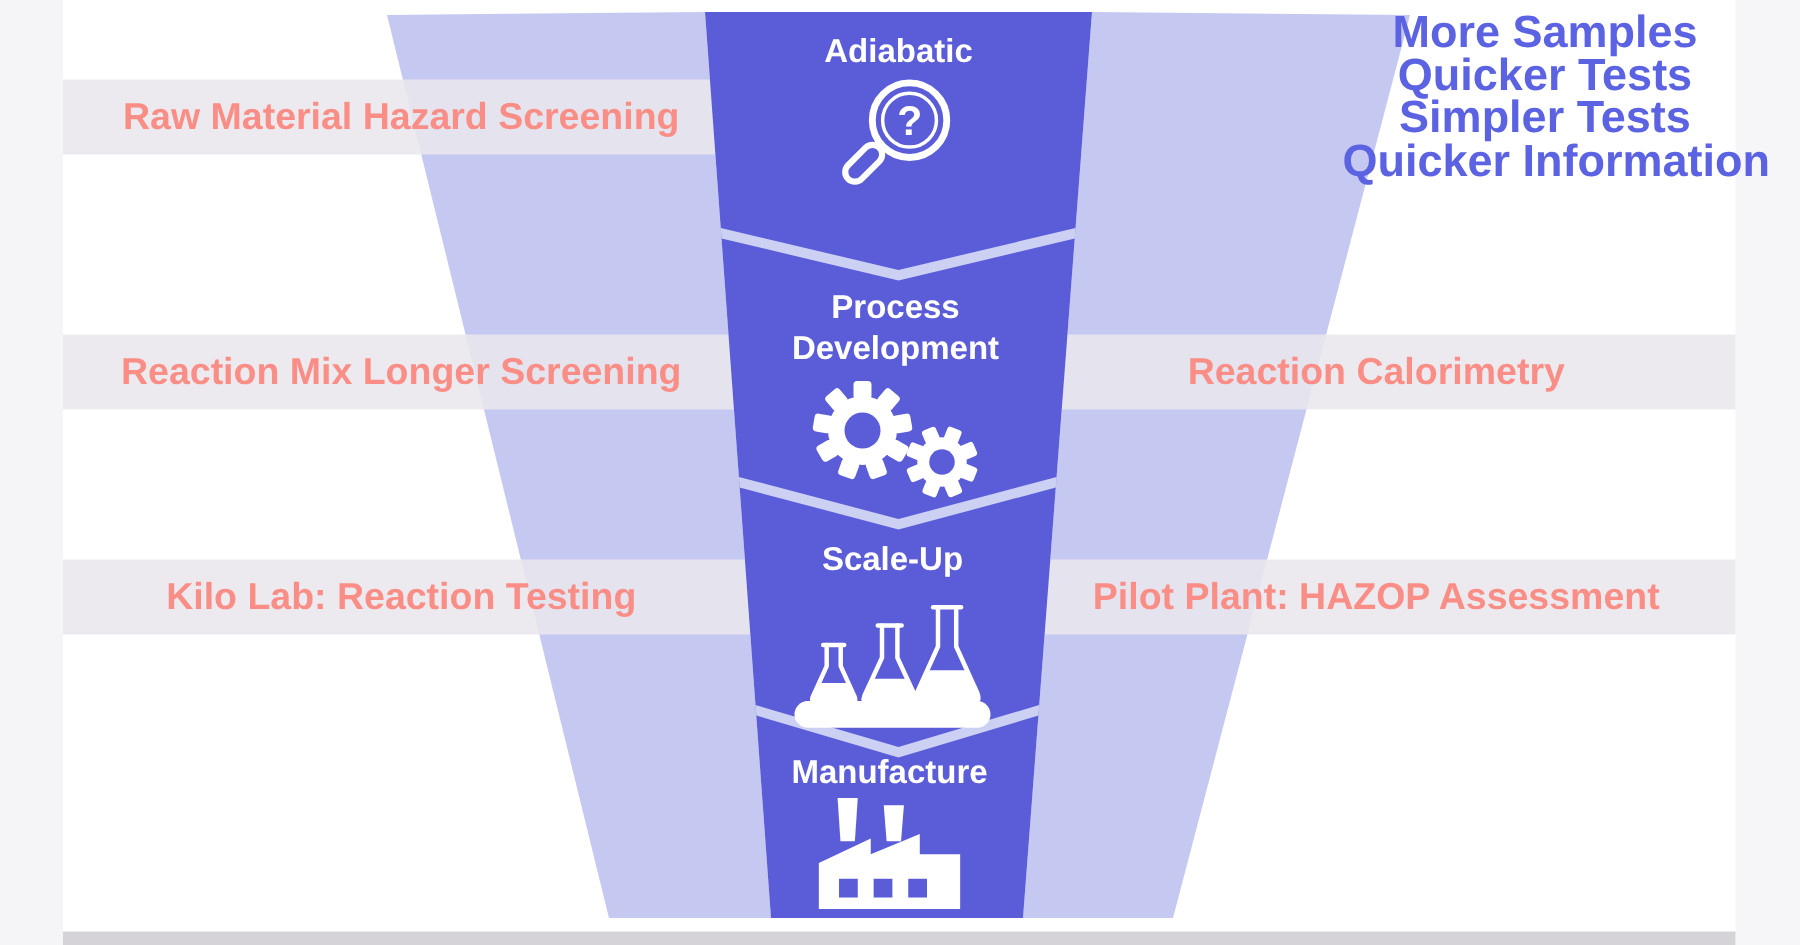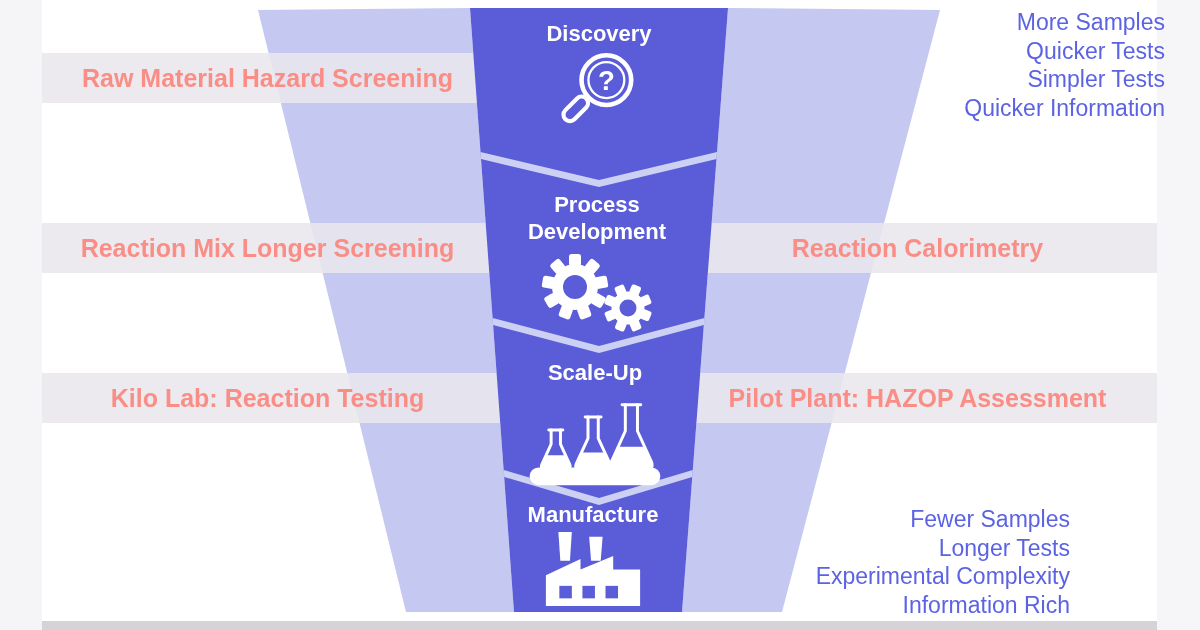--- a/index.html
+++ b/index.html
@@ -20,22 +20,22 @@
   .band.r1{top:53px;} .band.r2{top:223px;} .band.r3{top:373px;}
   .band-left{left:42px;width:578px;}
   .band-right{left:578px;width:579px;}
   .side-label{
     position:absolute;height:50px;display:flex;align-items:center;justify-content:center;
     color:var(--coral_text,#fa8e86);font-size:25px;font-weight:700;white-space:nowrap;
   }
   .side-label.left{left:55px;width:425px;text-align:right;}
   .side-label.right{left:690px;width:455px;}
   .blue-list{
-    position:absolute;text-align:right;color:var(--blue_text,#5c63e3);
-    font-size:23px;line-height:28.5px;font-weight:400;white-space:nowrap;
+    position:absolute;text-align:center;color:var(--blue_text,#5c63e3);
+    font-size:30px;line-height:28.5px;font-weight:700;white-space:nowrap;
   }
   .blue-list.top{left:895px;top:8px;width:270px;}
   .blue-list.bottom{left:780px;top:505px;width:290px;}
   .stage{position:absolute;display:flex;flex-direction:column;align-items:center;color:var(--stage_text,#ffffff);}
   .stage-title{font-size:22px;font-weight:700;line-height:27px;text-align:center;}
   .stage-icon{display:block;}
   .stage-icon .outline{fill:none;stroke:var(--stage_text,#ffffff);stroke-linejoin:round;stroke-linecap:round;}
   .stage-icon .solid{fill:var(--stage_text,#ffffff);}
   .stage-icon .hole{fill:var(--funnel,#5b5cd8);}
   .s1{left:499px;top:20px;width:200px;}
@@ -65,21 +65,21 @@
   <svg class="layer" viewBox="0 0 1200 630">
     <polygon class="funnel-body" points="470,8 728,8 682,612 514,612"></polygon>
     <polygon class="separator" points="480.5,152 599,180 717,152 716.5,159 599,187 481,159"></polygon>
     <polygon class="separator" points="492.6,318 599,346 704.4,318 703.9,325 599,353 493.1,325"></polygon>
     <polygon class="separator" points="503.7,470 599,498 692.8,470 692.3,477 599,505 504.2,477"></polygon>
   </svg>
 
   <div class="bottom-bar"></div>
 
   <div class="stage s1">
-    <div class="stage-title">Discovery</div>
+    <div class="stage-title">Adiabatic</div>
     <svg class="stage-icon" width="94" height="92" viewBox="0 0 100 100">
       <circle class="outline" cx="58" cy="36" r="27" stroke-width="5"></circle>
       <circle class="outline" cx="58" cy="36" r="19.5" stroke-width="2.5"></circle>
       <text x="58" y="47" text-anchor="middle" font-size="30" font-weight="bold" fill="#ffffff">?</text>
       <g transform="translate(37.5,54.5) rotate(45)">
         <rect class="outline" x="-7" y="2" width="14" height="32" rx="7" stroke-width="4.5"></rect>
       </g>
     </svg>
   </div>
 
@@ -153,20 +153,14 @@
   <div class="side-label right" style="top:223px">Reaction Calorimetry</div>
   <div class="side-label right" style="top:373px">Pilot Plant: HAZOP Assessment</div>
 
   <div class="blue-list top">
     <div>More Samples</div>
     <div>Quicker Tests</div>
     <div>Simpler Tests</div>
     <div>Quicker Information</div>
   </div>
 
-  <div class="blue-list bottom">
-    <div>Fewer Samples</div>
-    <div>Longer Tests</div>
-    <div>Experimental Complexity</div>
-    <div>Information Rich</div>
-  </div>
 
 </div>
 
 </body></html>

